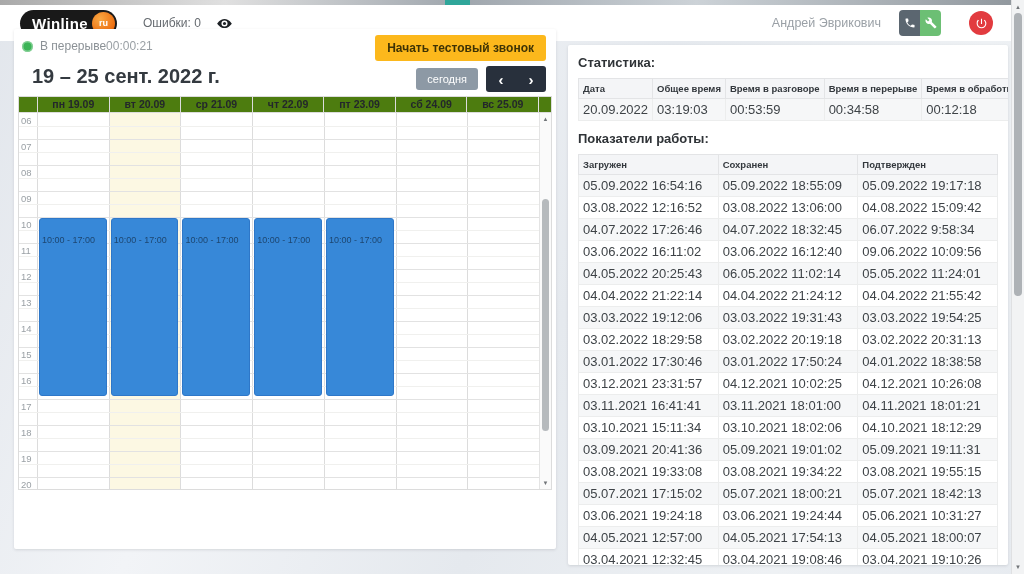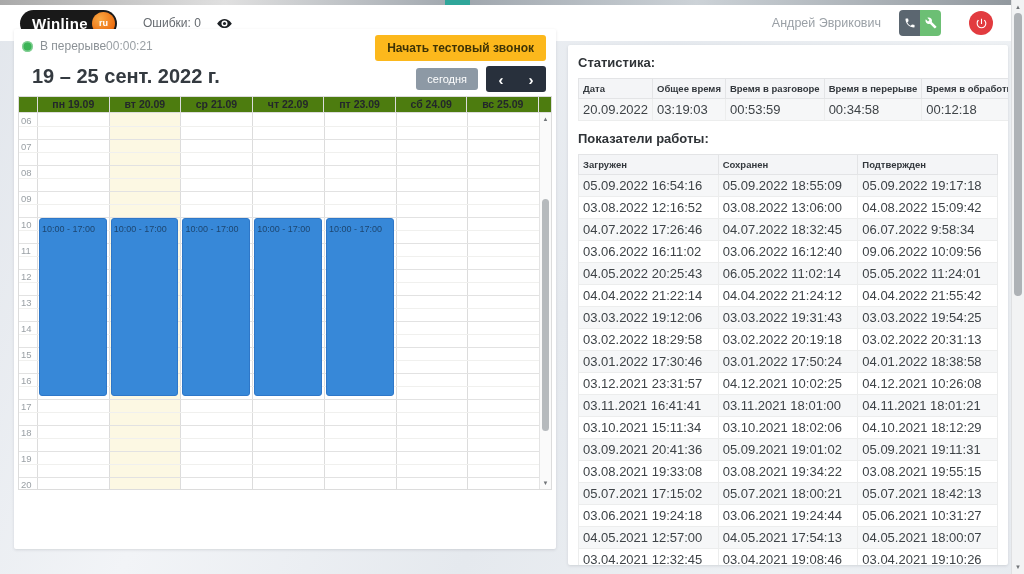--- a/index.html
+++ b/index.html
@@ -61,21 +61,21 @@
   .cal-head .sbx{width:12px;border-left:1px solid #e2e2e2;}
   .cal-grid{position:relative;height:376px;display:flex;overflow:hidden;background:#fff;}
   .gcol{width:18px;position:relative;z-index:2;}
   .hlabel{position:absolute;left:2px;font-size:9.5px;color:#9aa0a5;}
   .dcol{flex:1;border-left:1px solid #dcdcdc;position:relative;box-sizing:border-box;}
   .dcol.today{background:#fcf8e3;}
   .lines{position:absolute;left:0;right:12px;top:0;bottom:0;z-index:1;pointer-events:none;}
   .hline{position:absolute;left:0;right:0;border-top:1px solid #e2e2e2;}
   .hline.half{border-top:1px solid #f0f0ee;}
   .event{position:absolute;left:1px;right:2px;background:#3788d8;border:1px solid #2e77c8;border-radius:3px;
-    z-index:2;font-size:9px;color:#1d4670;padding:5px 2px;box-sizing:border-box;overflow:hidden;cursor:pointer;}
+    z-index:2;font-size:9px;color:#1d4670;padding:16px 2px;box-sizing:border-box;overflow:hidden;cursor:pointer;}
   .sbcol{width:12px;border-left:1px solid #e4e4e4;background:#fafafa;position:relative;z-index:3;box-sizing:border-box;}
   .sb-arrow{position:absolute;left:0;right:0;text-align:center;font-size:6px;color:#707478;line-height:8px;cursor:pointer;}
   .sb-thumb{position:absolute;left:2px;right:2px;top:86px;height:232px;background:#b6babd;border-radius:4px;cursor:pointer;}
   
   .sec-title{font-size:13px;font-weight:bold;color:#2f3337;margin:2px 0 8px 0;}
   .work-title{margin-top:10px;}
   table{width:100%;border-collapse:collapse;table-layout:auto;}
   th{background:#f4f5f7;font-weight:bold;text-align:left;font-size:9.5px;color:#33383d;
     padding:4px 4px;border:1px solid #e3e4e6;white-space:nowrap;}
   td{font-size:13px;color:#3e4347;padding:3px 4px;border:1px solid #eceded;white-space:nowrap;}

